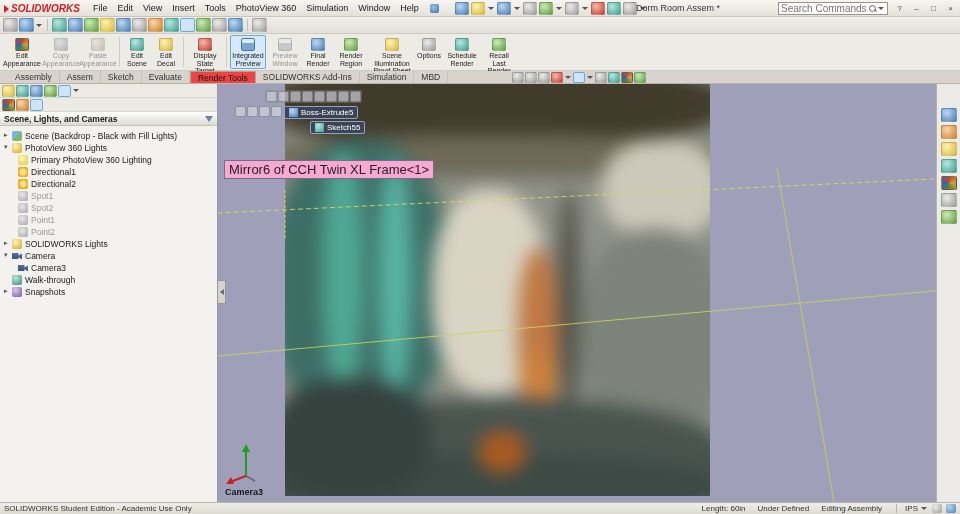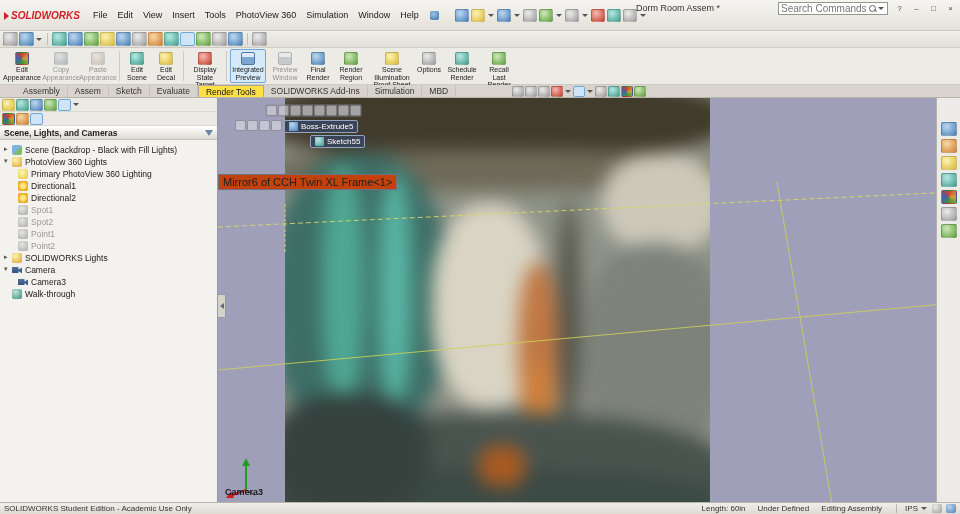--- a/index.html
+++ b/index.html
@@ -1,21 +1,21 @@
 <!DOCTYPE html>
 <html><head>
 <meta charset="utf-8">
 <style>
   *{box-sizing:border-box;margin:0;padding:0}
   html,body{width:960px;height:514px;overflow:hidden}
   body{font-family:"Liberation Sans",sans-serif;font-size:9px;color:#1a1a1a;background:#ece9e3}
   .app{position:relative;width:960px;height:514px;display:flex;flex-direction:column}
 
   
-  .menubar{height:31px;display:flex;align-items:center;background:linear-gradient(#f7f5f1,#e4e1da);
+  .menubar{height:17px;display:flex;align-items:center;background:linear-gradient(#f7f5f1,#e4e1da);
            border-bottom:1px solid #c9c5bc;position:relative;padding-left:4px;flex:none}
   .logo{font-style:italic;font-weight:bold;color:#d12026;font-size:10px;margin-right:8px;white-space:nowrap}
   .logo .mark{display:inline-block;width:0;height:0;border-left:5px solid #d12026;border-top:4px solid transparent;
               border-bottom:4px solid transparent;margin-right:2px;vertical-align:middle}
   .menu-item{padding:1px 5px;white-space:nowrap;cursor:default}
   .pin-icon{width:9px;height:9px;margin:0 6px;background:radial-gradient(circle at 40% 35%,#9ec4e8,#3a6fa8);
             border-radius:2px}
   .std-icons{display:flex;align-items:center;gap:2px;margin-left:10px}
   .ic13{width:14px;height:13px;border:1px solid rgba(0,0,0,.10);border-radius:2px;position:relative}
   .dd{width:0;height:0;border-left:3px solid transparent;border-right:3px solid transparent;
@@ -55,24 +55,24 @@
   .rbtn{width:36px;display:flex;flex-direction:column;align-items:center;padding-top:2px;
         border:1px solid transparent;border-radius:2px;text-align:center;cursor:default;flex:none}
   .rbtn .ricon{width:14px;height:13px;border-radius:2px;flex:none;border:1px solid rgba(0,0,0,.12)}
   .rbtn .rlabel{font-size:7px;line-height:7.5px;color:#222;margin-top:1px}
   .rbtn.active{background:#d5e9f9;border-color:#6da8d8}
   .rbtn.disabled{opacity:.45;filter:grayscale(.8)}
   .rbtn.w40{width:40px}.rbtn.w44{width:44px}.rbtn.w28{width:28px}
   .rsep{width:1px;background:#cfcbc2;margin:2px 2px}
 
   
-  .tabrow{height:13px;background:#d8d4cd;display:flex;align-items:stretch;padding-left:16px;position:relative;
+  .tabrow{height:13px;background:#d8d4cd;display:flex;align-items:stretch;padding-left:8px;position:relative;
           border-bottom:1px solid #b8b4aa;flex:none}
   .tab{padding:0 7px;font-size:8.5px;color:#333;border-right:1px solid #c6c2b8;display:flex;align-items:center;white-space:nowrap}
-  .tab.active{background:#fde047;border:1px solid #aba79d;border-bottom:0;color:#111}
+  .tab.active{background:#ef4444;border:1px solid #aba79d;border-bottom:0;color:#111}
   .hud-top{position:absolute;left:512px;top:1px;display:flex;gap:1px;align-items:center}
   .ic11{width:12px;height:11px;border:1px solid rgba(0,0,0,.12);border-radius:2px}
   .ic11.pressed{background:#cfe4f7 !important;border-color:#6da8d8}
 
   
   .main{flex:1;display:flex;min-height:0}
 
   
   .left-panel{width:218px;background:#f3f2ef;border-right:1px solid #9a98a8;display:flex;flex-direction:column;flex:none}
   .panel-tabs{height:14px;display:flex;gap:1px;padding:1px 2px;background:#eceae5;border-bottom:1px solid #dbd8d0;align-items:center}
@@ -103,22 +103,22 @@
   .blurwrap{position:absolute;left:-15px;top:-15px;width:455px;height:442px;filter:blur(9px)}
   .blob{position:absolute;border-radius:45%}
   .lines-svg{position:absolute;left:0;top:0;z-index:3;pointer-events:none}
   .hud1{position:absolute;left:47px;top:6px;display:flex;gap:1px;padding:1px;background:rgba(135,135,145,.38);
         border-radius:2px;z-index:4}
   .hic{width:11px;height:11px;background:rgba(225,225,230,.55);border:1px solid rgba(80,80,95,.45);border-radius:2px}
   .hud2{position:absolute;left:17px;top:22px;display:flex;gap:1px;z-index:4}
   .ctx-label{position:absolute;display:flex;align-items:center;gap:3px;background:rgba(58,70,92,.88);color:#fff;
              font-size:8px;padding:1px 4px;border:1px solid #90a6c0;border-radius:2px;z-index:5;white-space:nowrap}
   .ctx-ico{width:9px;height:9px;flex:none}
-  .tooltip{position:absolute;left:0;top:76px;background:#c2410c;border:1px solid #70707f;color:#222;
-           font-size:11px;padding:1px 4px;z-index:6;white-space:nowrap}
+  .tooltip{position:absolute;left:6px;top:76px;background:#f9a8d4;border:1px solid #70707f;color:#222;
+           font-size:13px;padding:1px 4px;z-index:6;white-space:nowrap}
   .camera-label{position:absolute;left:7px;bottom:5px;font-weight:bold;font-size:9px;color:#17171d;z-index:5}
   .triad{position:absolute;left:6px;top:356px;z-index:5}
   .collapse-tab{position:absolute;left:0;top:196px;width:8px;height:24px;background:#d5d2ca;border:1px solid #9a97a5;
                 border-left:0;display:flex;align-items:center;justify-content:center;z-index:5}
   .collapse-tab i{width:0;height:0;border-top:3px solid transparent;border-bottom:3px solid transparent;border-right:4px solid #5a6a80}
 
   
   .right-strip{width:24px;background:#ecebe7;border-left:1px solid #b5b2a9;display:flex;flex-direction:column;
                align-items:center;padding-top:24px;gap:3px;flex:none}
   .ric{width:16px;height:14px;border:1px solid rgba(0,0,0,.12);border-radius:2px}
@@ -356,20 +356,25 @@
         </div>
         <div class="trow lvl1">
           <span class="ticon t-cam"></span>
           <span>Camera3</span>
         </div>
         <div class="trow">
           <span class="arrow"></span>
           <span class="ticon t-walk"></span>
           <span>Walk-through</span>
         </div>
+        <div class="trow">
+          <span class="arrow">▸</span>
+          <span class="ticon t-snap"></span>
+          <span>Snapshots</span>
+        </div>
       </div>
     </div>
 
     <div class="viewport">
       <div class="render">
         <div class="blurwrap">
           <div class="blob" style="left:-10px;top:-10px;width:470px;height:90px;background:#413b2c"></div>
           <div class="blob" style="left:-10px;top:66px;width:470px;height:42px;background:#6e6a58"></div>
           <div class="blob" style="left:0px;top:70px;width:180px;height:290px;background:#3d6e66"></div>
           <div class="blob" style="left:52px;top:82px;width:42px;height:240px;background:#4fa793"></div>

